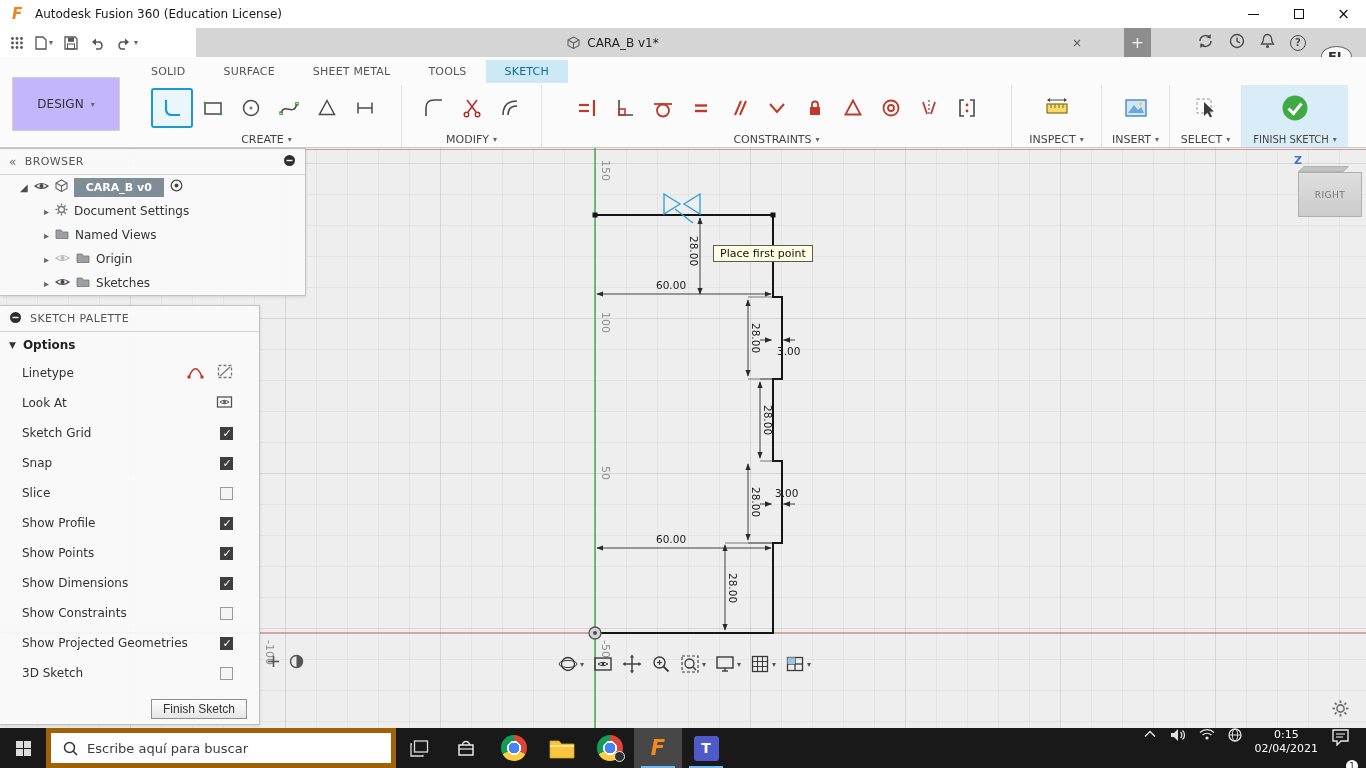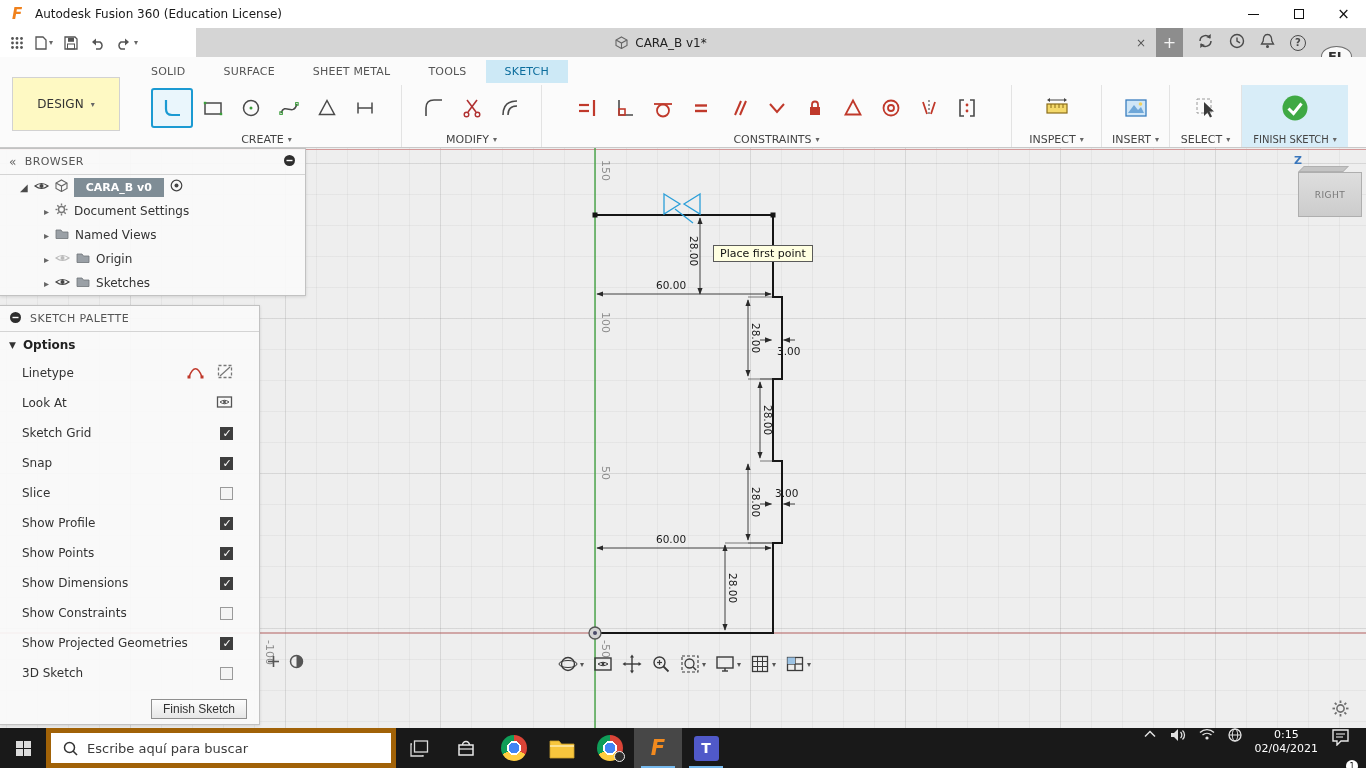--- a/index.html
+++ b/index.html
@@ -15,31 +15,31 @@
   .winctl { width:45px; height:28px; display:flex; align-items:center; justify-content:center; color:#111; }
   .winctl .minbar { width:11px; height:1px; background:#111; }
   .winctl .maxbox { width:10px; height:10px; border:1px solid #111; }
   .winctl.close { font-size:15px; }
 
   
   .appbar { position:absolute; top:28px; left:0; right:0; height:29px; display:flex; background:#fff; }
   .appbar-left { width:196px; display:flex; align-items:center; gap:11px; padding-left:10px; background:#fff; }
   .abicon { display:flex; align-items:center; gap:2px; color:#555; }
   .caret-sm { font-size:8px; color:#666; }
-  .tabstrip { flex:1; background:#d5d5d5; display:flex; align-items:center; }
+  .tabstrip { flex:1; background:#d5d5d5; display:flex; align-items:center;gap:32px; }
   .doc-tab { flex:1; display:flex; align-items:center; justify-content:center; gap:7px; height:29px; }
   .doc-title { font-size:12px; color:#222; }
   .tab-close { color:#555; font-size:12px; padding:0 10px; }
   .newtab-btn { width:27px; height:29px; background:#8d8d8d; color:#f3f3f3; font-size:16px; display:flex; align-items:center; justify-content:center; }
   .strip-icons { display:flex; align-items:center; gap:15px; padding:0 14px; }
   .avatar { width:31px; height:21px; border-radius:50%; background:#fafafa; border:1.5px solid #6f6f6f; display:flex; align-items:center; justify-content:center; font-size:13px; font-weight:bold; color:#333;margin-top:28px; }
 
   
   .ribbon { position:absolute; top:57px; left:0; right:0; height:91px; background:#fbfbfb; border-bottom:1px solid #c9c9c9; }
-  .design-btn { position:absolute; left:12px; top:20px; width:108px; height:54px; background:#fef9c3; border:1px solid #d2d2d2; display:flex; align-items:center; justify-content:center; gap:7px; font-size:12px; color:#333; z-index:3; }
+  .design-btn { position:absolute; left:12px; top:20px; width:108px; height:54px; background:#c4b5fd; border:1px solid #d2d2d2; display:flex; align-items:center; justify-content:center; gap:7px; font-size:12px; color:#333; z-index:3; }
   .ribbon-tabs { position:absolute; left:132px; top:3px; height:23px; display:flex; }
   .rtab { padding:0 19px; display:flex; align-items:center; font-size:11px; color:#555; letter-spacing:.2px; }
   .rtab.active { background:#cde9f6; color:#0b6d9c; }
   .ribbon-tools { position:absolute; left:132px; top:28px; right:0; height:62px; display:flex; }
   .rgroup { display:flex; flex-direction:column; align-items:center; border-right:1px solid #e3e3e3; }
   .rgroup-icons { height:46px; display:flex; align-items:center; gap:2px; padding:0 8px; }
   .rgroup-label { height:16px; display:flex; align-items:center; gap:4px; font-size:11px; color:#444;text-align:center; }
   .g-create { width:270px; } .g-modify { width:140px; } .g-constraints { width:470px; }
   .g-inspect { width:90px; } .g-insert { width:68px; } .g-select { width:72px; }
   .g-finish { width:106px; background:#d8edf8; border-right:none; }

